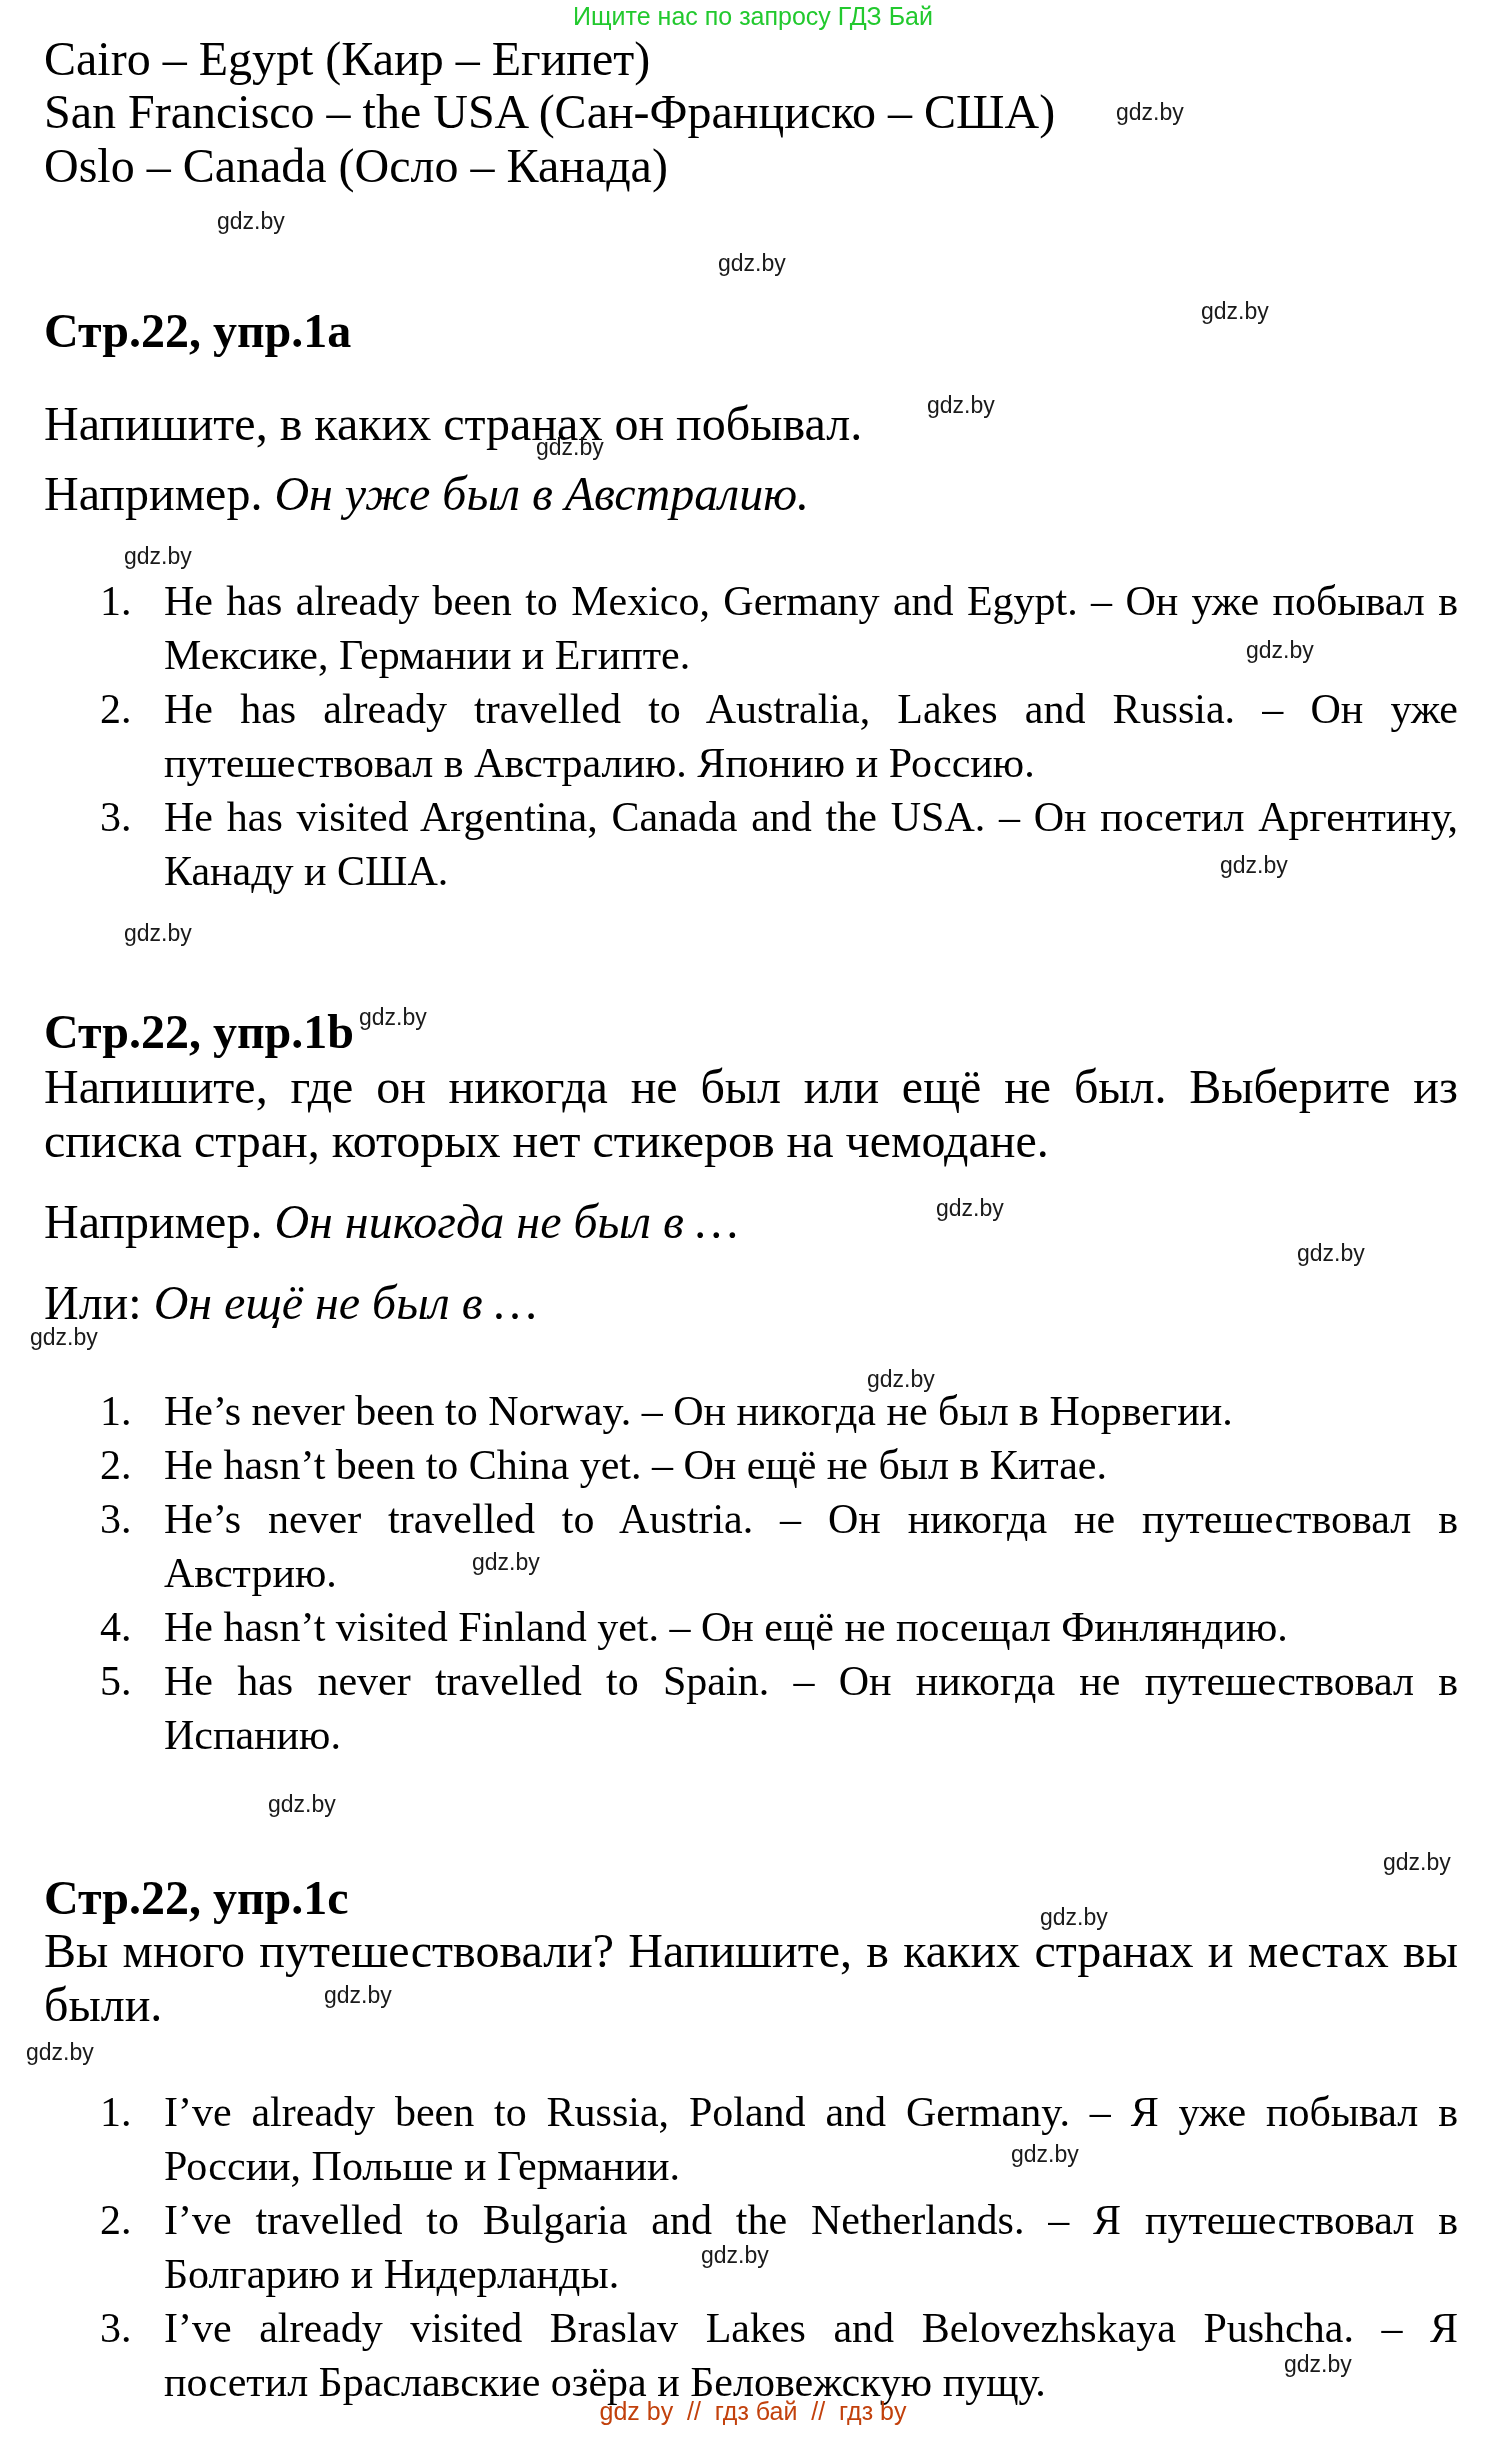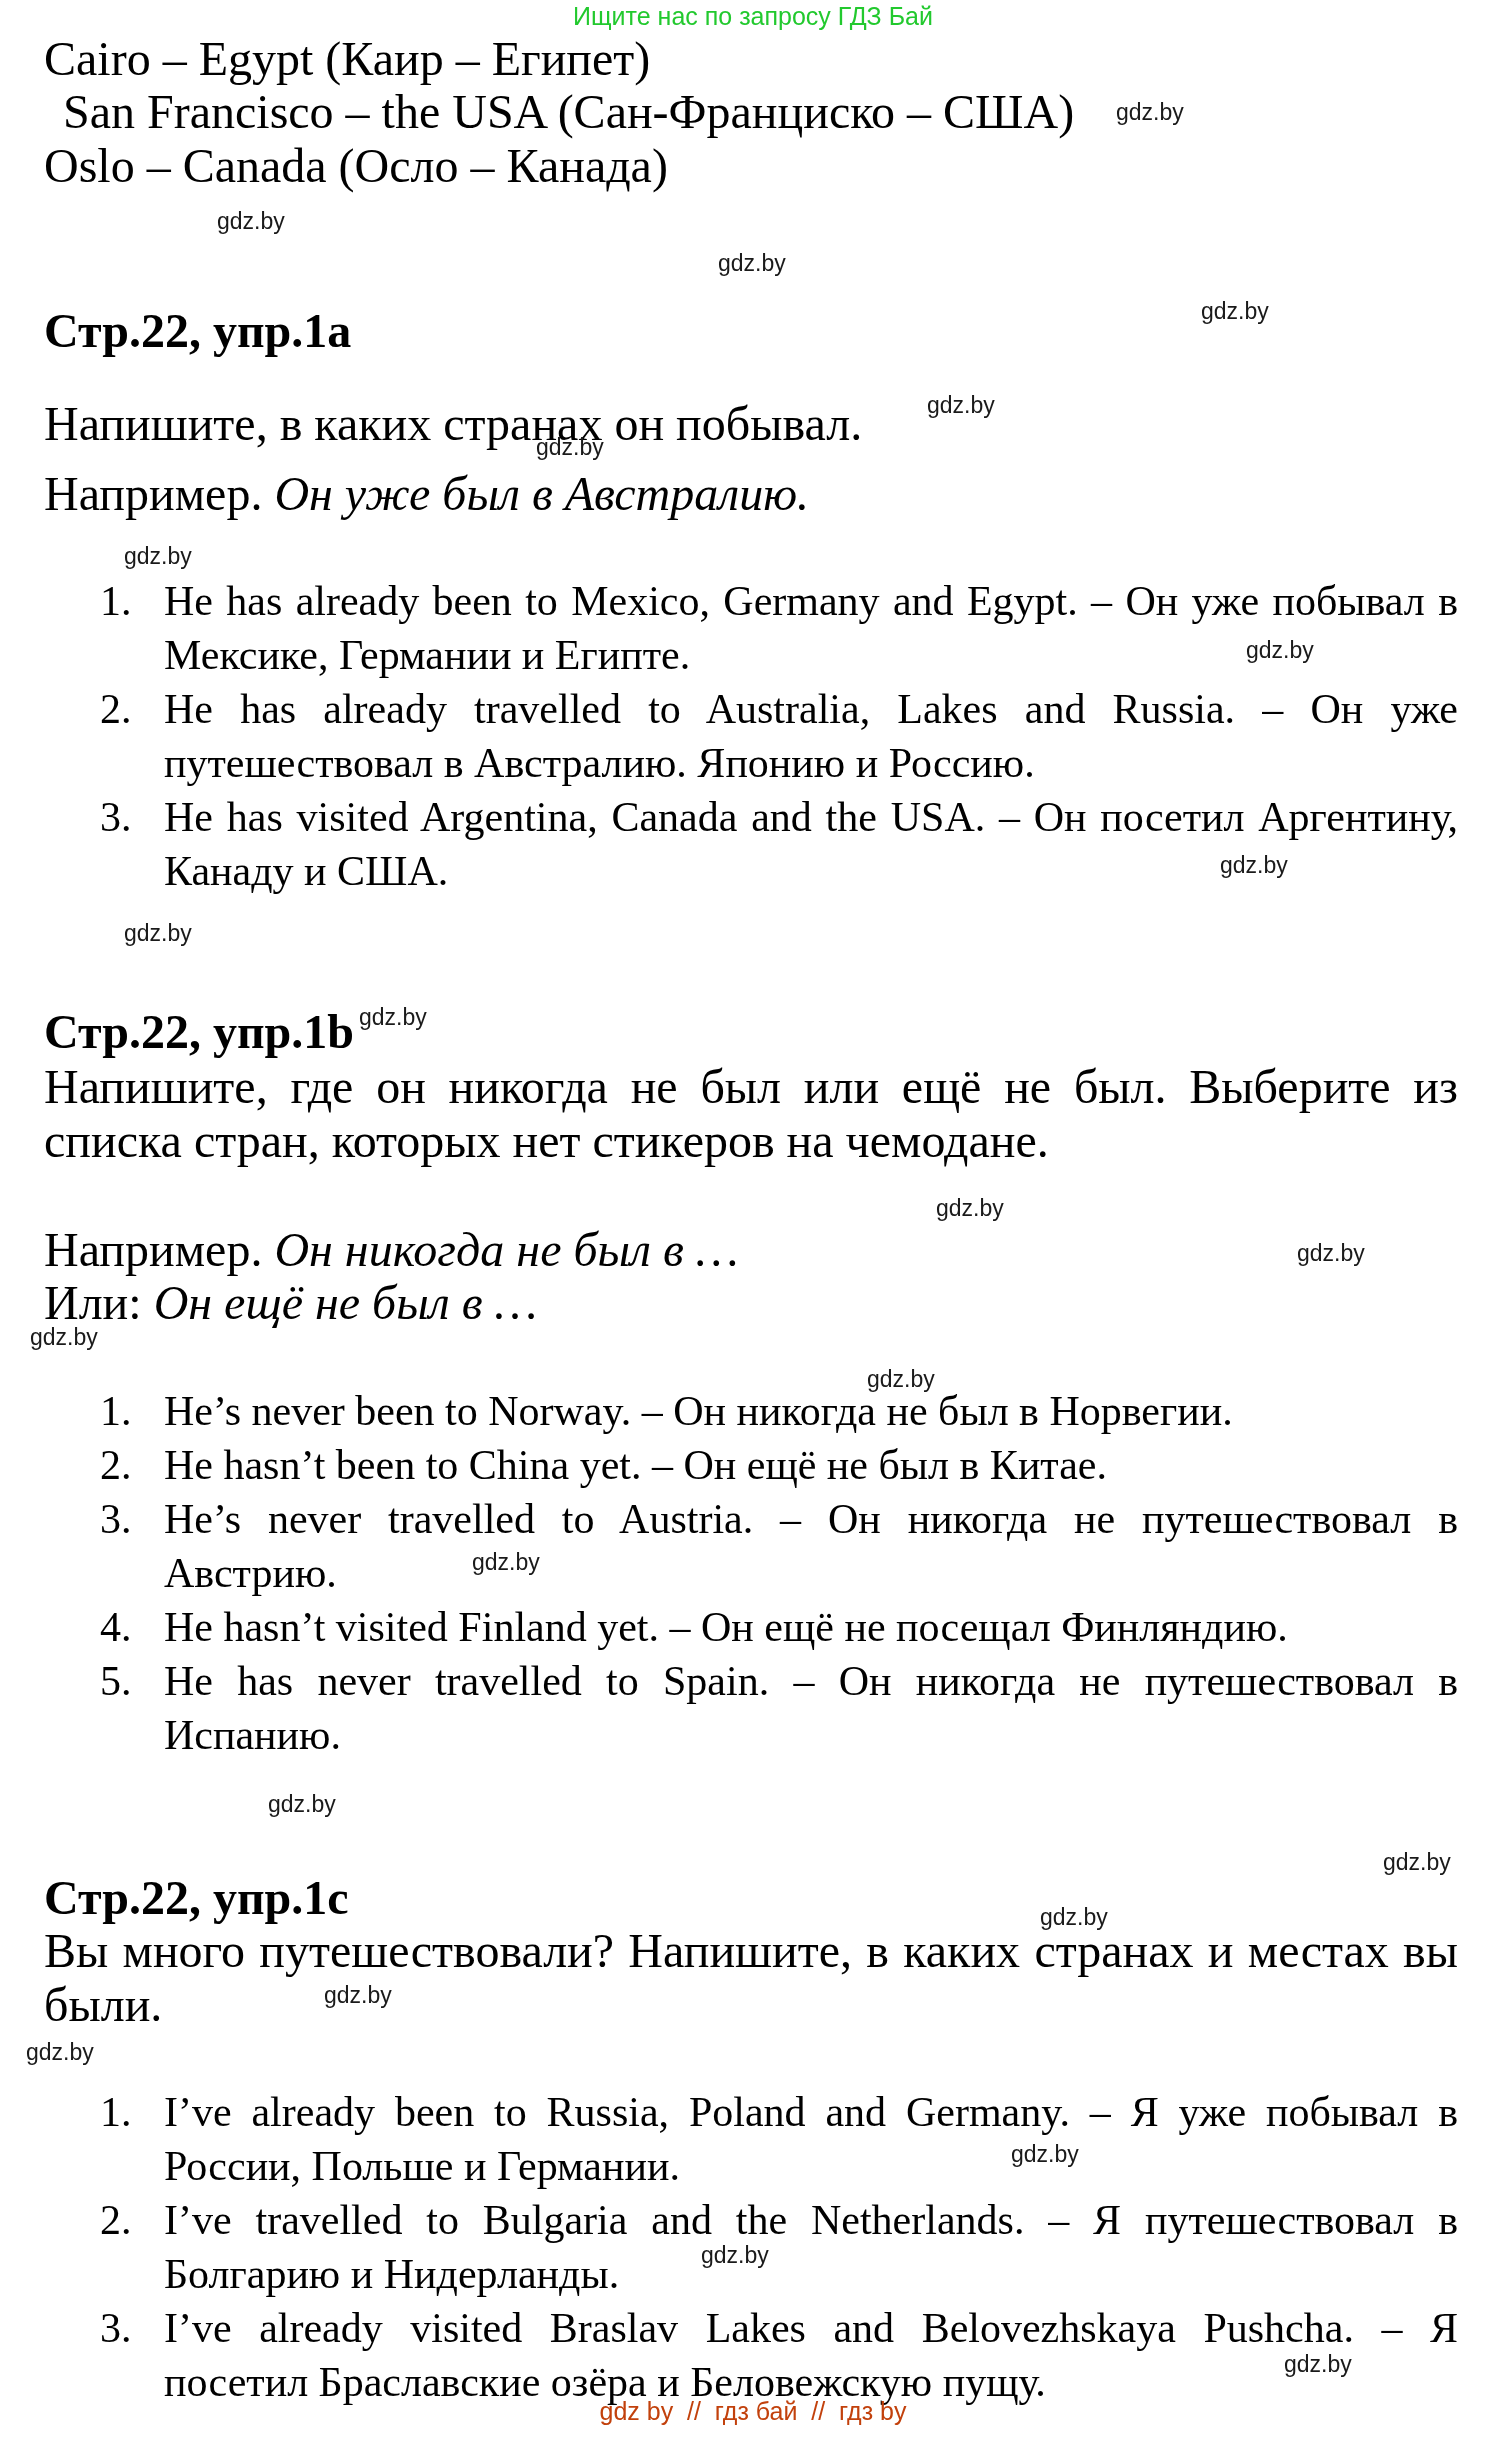--- a/index.html
+++ b/index.html
@@ -16,21 +16,21 @@
   .item .num { position: absolute; left: 56px; top: 0; }
   .item .txt { display: block; }
   .just .item .txt { text-align: justify; }
 </style>
 </head>
 <body>
 
 <div class="banner" style="color:#22c92e; top:1.6px;">Ищите нас по запросу ГДЗ Бай</div>
 
 <div class="line serif" style="top:32px;">Cairo – Egypt (Каир – Египет)</div>
-<div class="line serif" style="top:85px;margin-left:19px;">San Francisco – the USA (Сан-Франциско – США)</div>
+<div class="line serif" style="top:85px;">San Francisco – the USA (Сан-Франциско – США)</div>
 <div class="line serif" style="top:139px;">Oslo – Canada (Осло – Канада)</div>
 
 <div class="line serif heading" style="top:304px;">Стр.22, упр.1a</div>
 <div class="line serif" style="top:357px;margin-top:40px;">Напишите, в каких странах он побывал.</div>
 <div class="line serif" style="top:467px;">
   <span>Например.</span>
   <span class="it">Он уже был в Австралию.</span>
 </div>
 <ol class="list serif just" style="top:574px;">
   <li class="item">
@@ -42,21 +42,21 @@
       <span class="txt">He has already travelled to Australia, Lakes and Russia. – Он уже путешествовал в Австралию. Японию и Россию.</span>
     </li>
   <li class="item">
       <span class="num">3.</span>
       <span class="txt">He has visited Argentina, Canada and the USA. – Он посетил Аргентину, Канаду и США.</span>
     </li>
 </ol>
 
 <div class="line serif heading" style="top:1005px;">Стр.22, упр.1b</div>
 <div class="line serif" style="top:1060px; white-space:normal; width:1414px; text-align:justify;">Напишите, где он никогда не был или ещё не был. Выберите из списка стран, которых нет стикеров на чемодане.</div>
-<div class="line serif" style="top:1223px;text-align:right;">
+<div class="line serif" style="top:1195px;text-align:right;">
   <span>Например.</span>
   <span class="it">Он никогда не был в …</span>
 </div>
 <div class="line serif" style="top:1276px;">
   <span>Или:</span>
   <span class="it">Он ещё не был в …</span>
 </div>
 <ol class="list serif" style="top:1384px;">
   <li class="item">
       <span class="num">1.</span>

